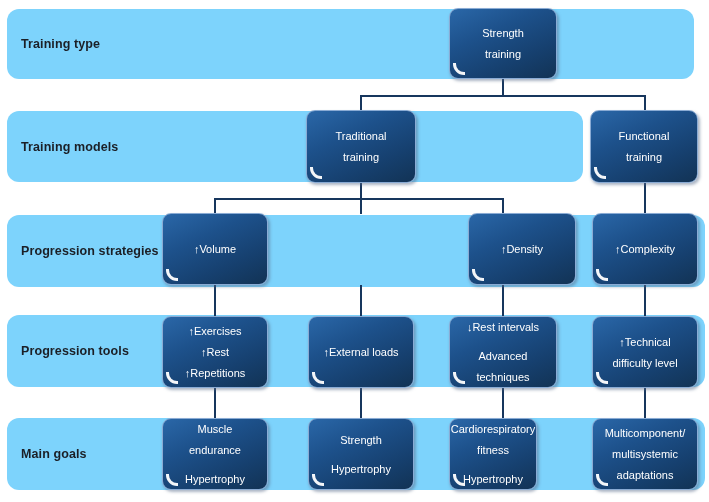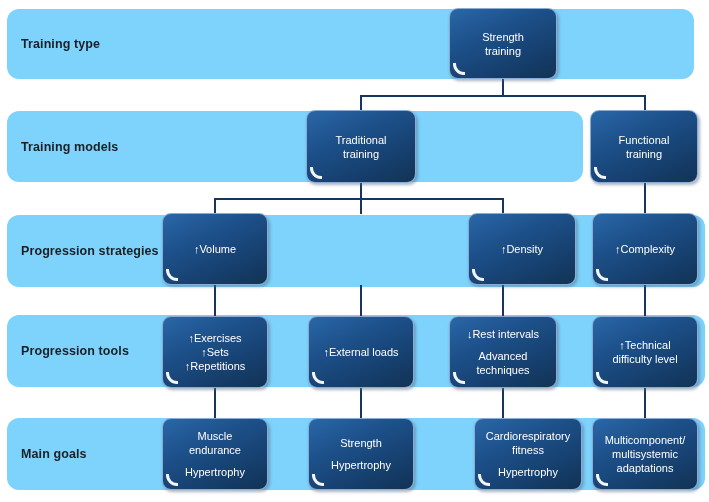--- a/index.html
+++ b/index.html
@@ -38,41 +38,41 @@
   .c-v-col3-3{left:502px;top:388px;height:31px;}
   .c-v-col4-3{left:644px;top:388px;height:31px;}
 
   
   .node{position:absolute;z-index:2;border-radius:9px;
         background:linear-gradient(155deg,#2a67a8 0%,#1d518b 35%,#16406f 70%,#123355 100%);
         border:1px solid #8aabd4;
         box-shadow:1.5px 2px 3px rgba(90,110,140,.5);
         color:#ffffff;font-size:11px;line-height:14px;
         display:flex;flex-direction:column;justify-content:center;align-items:center;
-        text-align:center;box-sizing:border-box;padding:2px;}
+        text-align:center;box-sizing:border-box;padding:2px;gap:7px;}
   .node::after{content:"";position:absolute;left:3px;bottom:3px;width:9px;height:9px;
         border-left:3px solid rgba(255,255,255,.95);
         border-bottom:3px solid rgba(255,255,255,.95);
         border-bottom-left-radius:11px;}
   .seg-gap{margin-top:8px;}
 
   .pos-strength{left:449px;top:8px;width:108px;height:71px;}
   .pos-traditional{left:306px;top:110px;width:110px;height:73px;}
   .pos-functional{left:590px;top:110px;width:108px;height:73px;}
   .pos-volume{left:162px;top:213px;width:106px;height:72px;text-align:center;}
   .pos-intensity{left:308px;top:213px;width:106px;height:72px;}
   .pos-density{left:468px;top:213px;width:108px;height:72px;}
   .pos-complexity{left:592px;top:213px;width:106px;height:72px;}
   .pos-exercises{left:162px;top:316px;width:106px;height:72px;}
   .pos-external{left:308px;top:316px;width:106px;height:72px;}
   .pos-rest{left:449px;top:316px;width:108px;height:72px;}
   .pos-technical{left:592px;top:316px;width:106px;height:72px;}
   .pos-muscle{left:162px;top:418px;width:106px;height:72px;align-items:center;}
   .pos-strhyp{left:308px;top:418px;width:106px;height:72px;}
-  .pos-cardio{left:449px;top:418px;width:108px;height:72px;margin-left:25px;}
+  .pos-cardio{left:449px;top:418px;width:88px;height:72px;}
   .pos-multi{left:592px;top:418px;width:106px;height:72px;}
 </style>
 </head>
 <body>
 
 <div class="canvas">
 
   <div class="band band-1">
     <span class="row-label">Training type</span>
   </div>
@@ -130,21 +130,21 @@
   <div class="node pos-density">
     <div>↑Density</div>
   </div>
 
   <div class="node pos-complexity">
     <div>↑Complexity</div>
   </div>
 
   <div class="node pos-exercises">
     <div>↑Exercises</div>
-    <div>↑Sets</div>
+    <div>↑Rest</div>
     <div>↑Repetitions</div>
   </div>
 
   <div class="node pos-external">
     <div>↑External loads</div>
   </div>
 
   <div class="node pos-technical">
     <div>↑Technical</div>
     <div>difficulty level</div>

